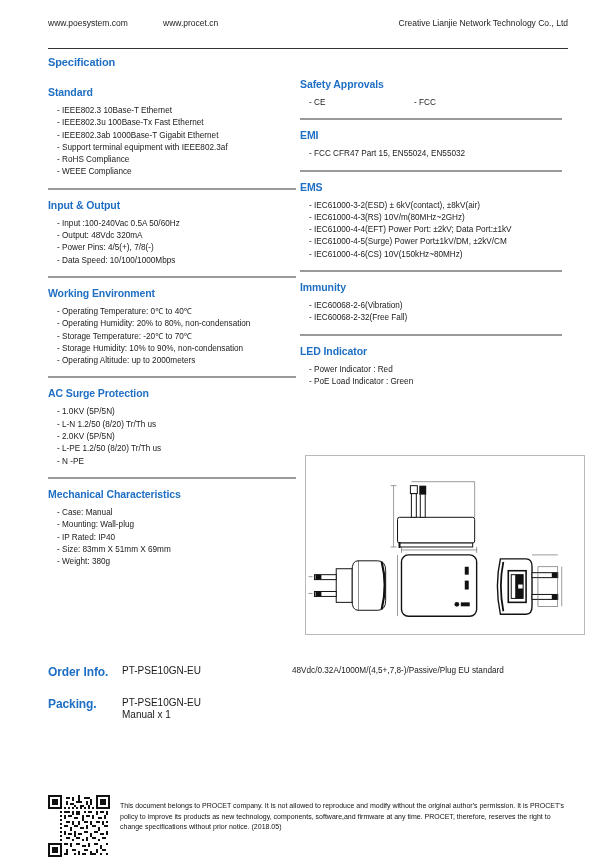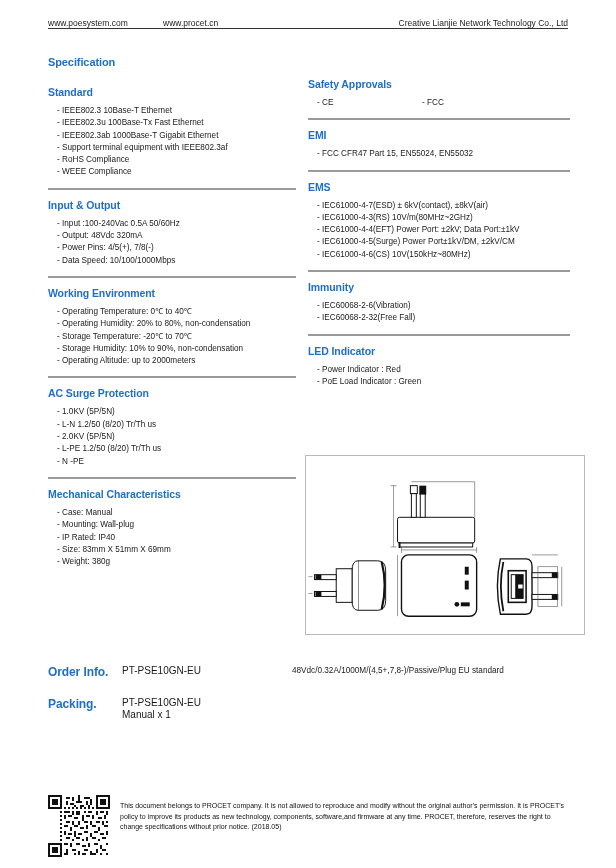--- a/index.html
+++ b/index.html
@@ -9,31 +9,31 @@
     font-family:"Liberation Sans", sans-serif;
     color:#1a1a1a;
     position:relative;
     overflow:hidden;
   }
 
   
   .header {
     position:absolute; left:48px; top:18px; width:520px;
     border-bottom:1.5px solid #333;
-    padding-bottom:0;
+    padding-bottom:20px;
     display:flex; align-items:baseline;
     font-size:8.5px; color:#222;
   }
   .header .h-site1 { width:115px; }
   .header .h-site2 { flex:1; }
   .header .h-corp  { text-align:right; white-space:nowrap; }
 
   
   .col-left  { position:absolute; left:48px;  top:56px; width:248px; }
-  .col-right { position:absolute; left:308px; top:78px; width:262px; }
+  .col-right { position:absolute; left:300px; top:78px; width:262px; }
 
   .sec { margin-bottom:0; }
   .sec-title {
     color:#1F6FC4;
     font-weight:bold;
     font-size:10.5px;
     letter-spacing:-0.1px;
     margin-bottom:7px;
   }
   .sec-title.big { font-size:11px; }
@@ -185,21 +185,21 @@
     <ul class="sec-list">
       <li>- FCC CFR47 Part 15, EN55024, EN55032</li>
     </ul>
   </div>
 
   <hr class="rule">
 
   <div class="sec">
     <div class="sec-title">EMS</div>
     <ul class="sec-list">
-      <li>- IEC61000-4-7(ESD) ± 6kV(contact), ±8kV(air)</li>
+      <li>- IEC61000-3-2(ESD) ± 6kV(contact), ±8kV(air)</li>
       <li>- IEC61000-4-3(RS) 10V/m(80MHz~2GHz)</li>
       <li>- IEC61000-4-4(EFT) Power Port: ±2kV; Data Port:±1kV</li>
       <li>- IEC61000-4-5(Surge) Power Port±1kV/DM, ±2kV/CM</li>
       <li>- IEC61000-4-6(CS) 10V(150kHz~80MHz)</li>
     </ul>
   </div>
 
   <hr class="rule">
 
   <div class="sec">

